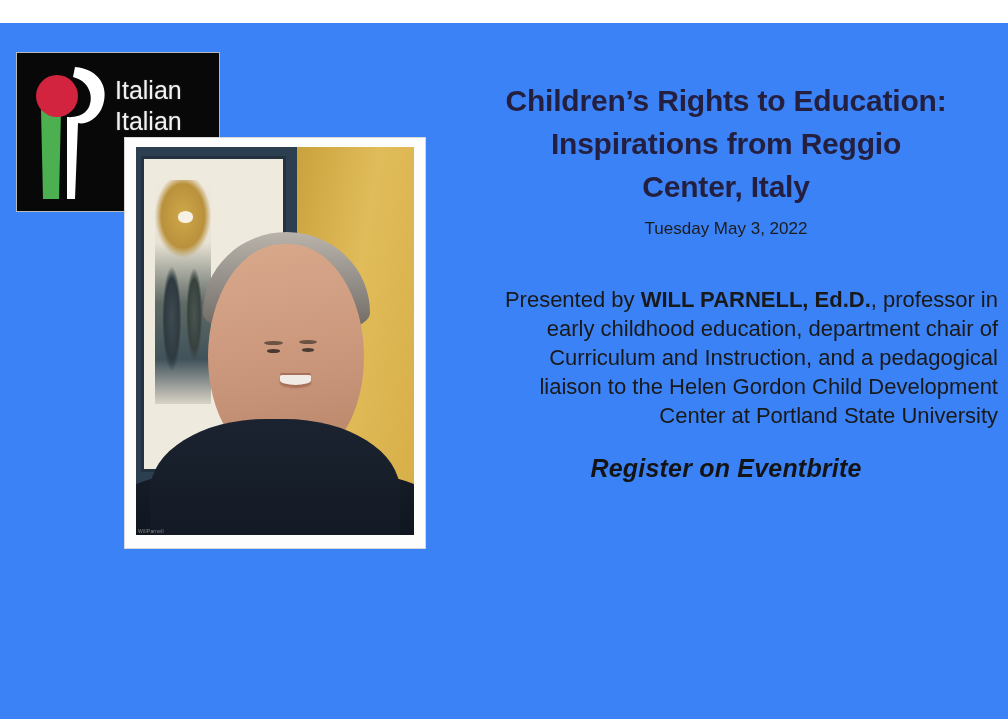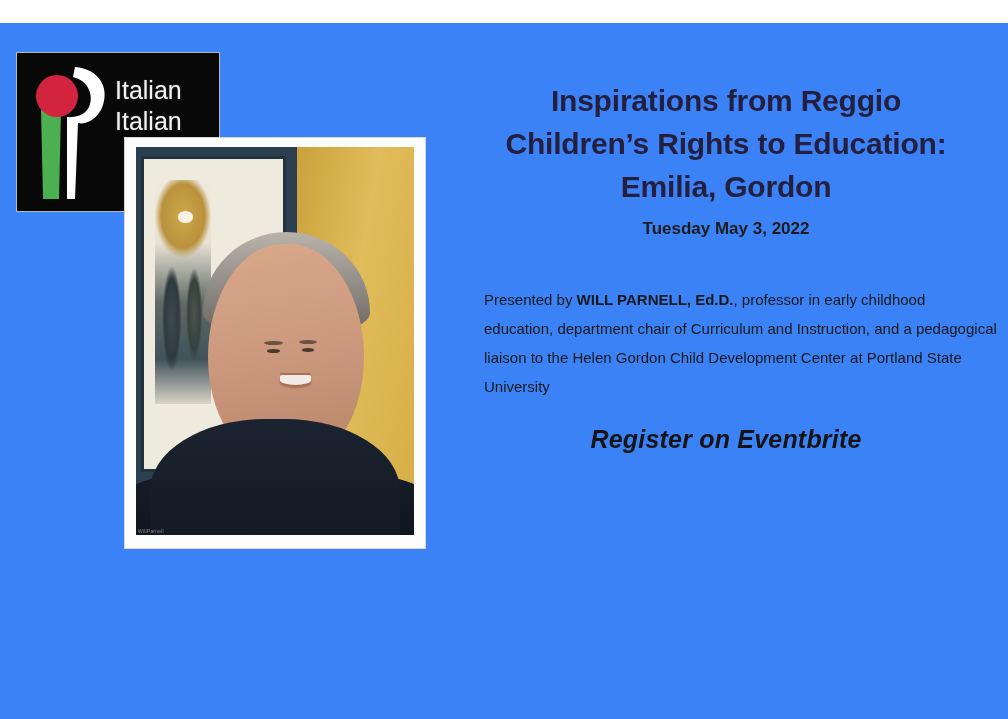--- a/index.html
+++ b/index.html
@@ -151,30 +151,30 @@
     text-align: center;
     letter-spacing: -0.2px;
     margin: 0;
   }
   #title div { white-space: nowrap; }
   .subline {
     color: #1c1c1c;
     font-size: 17px;
     line-height: 25px;
     text-align: center;
-    font-weight: 700;
+    font-weight: 400;
   }
   #date-line { margin-top: 8px; }
 
   #bio {
     margin-top: 44px;
     color: #191919;
-    font-size: 15px;
+    font-size: 22px;
     line-height: 29px;
-    text-align: left;
+    text-align: right;
     padding-left: 32px;
     padding-right: 2px;
   }
   #bio b { font-weight: bold; }
 
   #register {
     margin-top: 24px;
     text-align: center;
     font-size: 25px;
     font-weight: bold;
@@ -223,23 +223,23 @@
         <div class="ph-mouth"></div>
       </div>
       <div class="ph-shirt"></div>
       <div class="ph-caption">WillParnell</div>
     </div>
   </div>
 
   <div id="content">
 
     <div id="title">
+      <div>Children’s Rights to Education:</div>
       <div>Inspirations from Reggio</div>
-      <div>Children’s Rights to Education:</div>
-      <div>Emilia, Gordon</div>
+      <div>Center, Italy</div>
     </div>
 
     <div id="date-line" class="subline">Tuesday May 3, 2022</div>
 
     <div id="bio"><span>Presented by </span><b>WILL PARNELL, Ed.D.</b><span>, professor in early childhood education, department chair of Curriculum and Instruction, and a pedagogical liaison to the Helen Gordon Child Development Center at Portland State University</span></div>
 
     <div id="register">
       <span id="register-link">Register on Eventbrite</span>
     </div>
 

